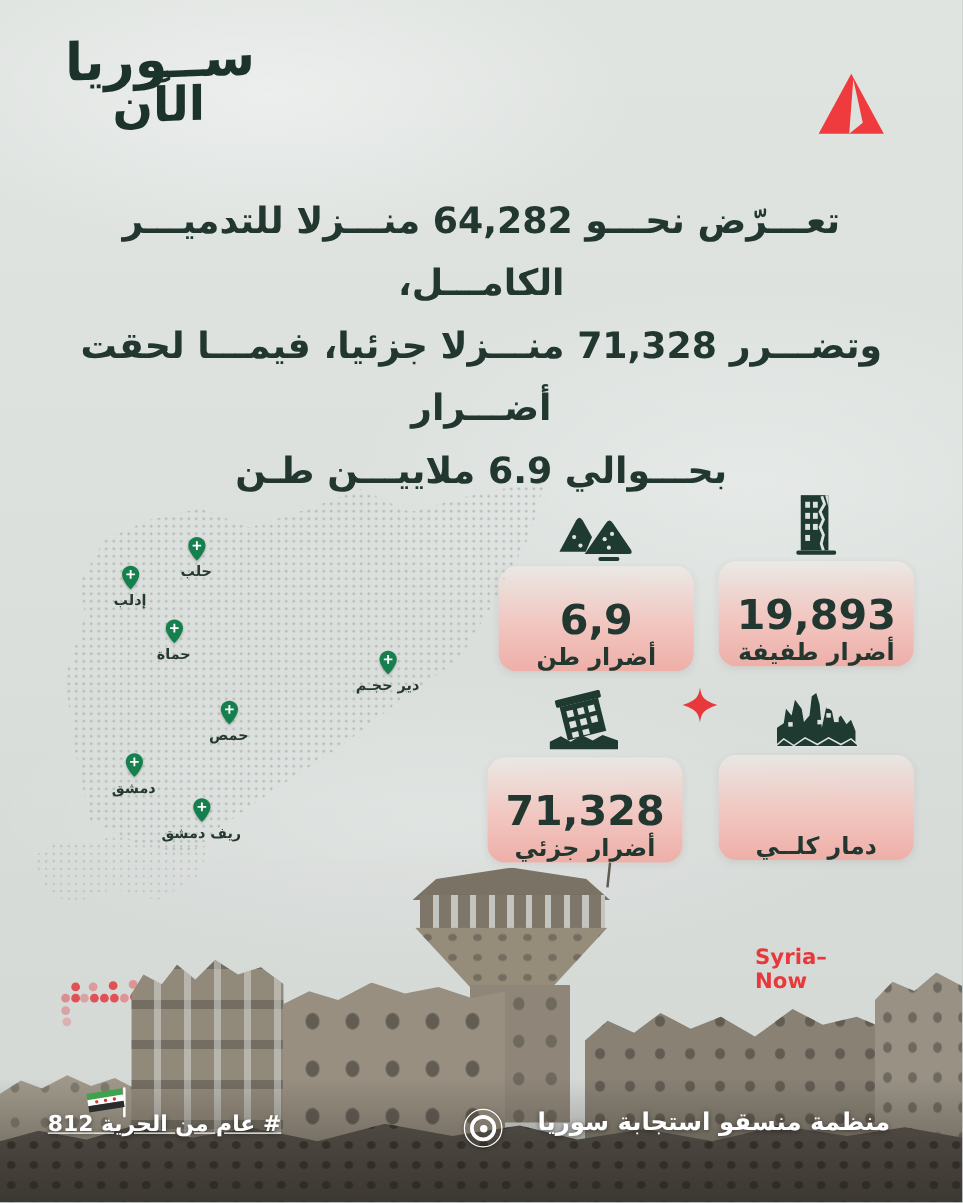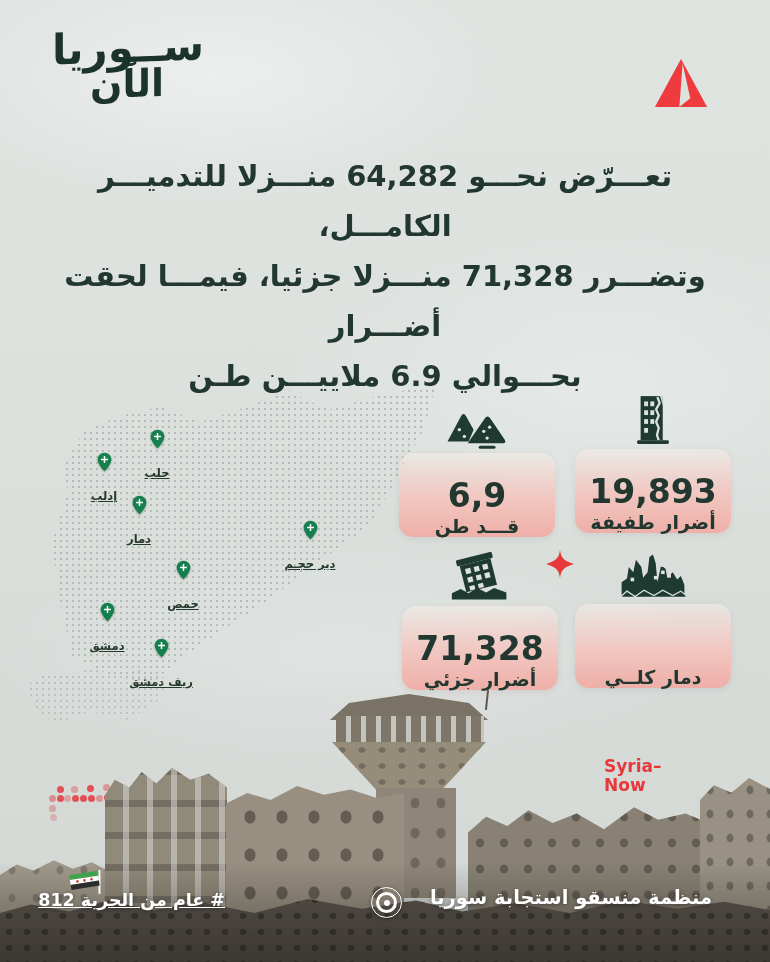--- a/index.html
+++ b/index.html
@@ -21,21 +21,21 @@
   .headline{position:absolute;left:33px;top:151px;width:704px;direction:rtl;text-align:center;
     color:#21372f;font-weight:bold;font-size:29px;line-height:50px;}
   
   .syria-map{position:absolute;left:40px;top:382px;width:400px;height:308px;
     background-image:radial-gradient(#aeb5b2 1.05px, transparent 1.25px);
     background-size:6px 6px;opacity:.85;
     clip-path:polygon(11% 16%, 20% 11%, 30% 8%, 40% 13%, 52% 8%, 62% 3%, 72% 9%, 86% 4%, 99% 1%, 96% 15%, 88% 34%, 82% 47%, 70% 58%, 58% 70%, 45% 81%, 34% 91%, 28% 98%, 17% 95%, 8% 89%, 5% 71%, 3% 52%, 7% 36%, 6% 27%);
   }
   .pin{position:absolute;transform:translateX(-50%);text-align:center;width:80px;}
   .pin svg{display:block;margin:0 auto;filter:drop-shadow(0 1px 1px rgba(0,0,0,.25));}
-  .pin-label{display:block;font-size:11.5px;font-weight:bold;color:#26392f;line-height:13px;margin-top:18px;direction:rtl;text-decoration:underline;}
+  .pin-label{display:block;font-size:11.5px;font-weight:bold;color:#26392f;line-height:13px;margin-top:2px;direction:rtl;}
   
   .stat-group{position:absolute;width:156px;text-align:center;}
   .stat-icon{height:52px;display:flex;align-items:flex-end;justify-content:center;margin-bottom:3px;}
   .stat-card{border-radius:14px;height:84px;display:flex;flex-direction:column;justify-content:flex-end;direction:rtl;
     background:linear-gradient(180deg, rgba(244,237,232,.55) 0%, #f2c6c0 55%, #eeafa8 100%);
     box-shadow:0 2px 6px rgba(120,90,85,.12);}
   .stat-value{font-size:33px;font-weight:bold;color:#21372f;line-height:36px;}
   .stat-label{font-size:19px;font-weight:bold;color:#21372f;line-height:22px;margin-top:1px;}
   .sparkle{position:absolute;left:546px;top:550px;width:28px;height:28px;}
   
@@ -125,21 +125,21 @@
         <path d="M12 1C5.9 1 1 5.9 1 12c0 8.5 11 19 11 19s11-10.5 11-19C23 5.9 18.1 1 12 1z" fill="#15804e"></path>
         <path d="M10.8 6.5h2.4v4.3h4.3v2.4h-4.3v4.3h-2.4v-4.3H6.5v-2.4h4.3z" fill="#fff"></path>
       </svg>
     <span class="pin-label">إدلب</span>
   </div>
   <div class="pin" style="left:139px;top:495px">
     <svg viewBox="0 0 24 32" width="15" height="20">
         <path d="M12 1C5.9 1 1 5.9 1 12c0 8.5 11 19 11 19s11-10.5 11-19C23 5.9 18.1 1 12 1z" fill="#15804e"></path>
         <path d="M10.8 6.5h2.4v4.3h4.3v2.4h-4.3v4.3h-2.4v-4.3H6.5v-2.4h4.3z" fill="#fff"></path>
       </svg>
-    <span class="pin-label">دمار</span>
+    <span class="pin-label">حماة</span>
   </div>
   <div class="pin" style="left:310px;top:520px">
     <svg viewBox="0 0 24 32" width="15" height="20">
         <path d="M12 1C5.9 1 1 5.9 1 12c0 8.5 11 19 11 19s11-10.5 11-19C23 5.9 18.1 1 12 1z" fill="#15804e"></path>
         <path d="M10.8 6.5h2.4v4.3h4.3v2.4h-4.3v4.3h-2.4v-4.3H6.5v-2.4h4.3z" fill="#fff"></path>
       </svg>
     <span class="pin-label">دير حجـم</span>
   </div>
   <div class="pin" style="left:183px;top:560px">
     <svg viewBox="0 0 24 32" width="15" height="20">
@@ -171,21 +171,21 @@
         <circle cx="17" cy="28" r="2" fill="#dde2df"></circle>
           <circle cx="23" cy="36" r="2" fill="#dde2df"></circle>
         <circle cx="46" cy="30" r="2" fill="#dde2df"></circle>
           <circle cx="53" cy="25" r="2" fill="#dde2df"></circle>
           <circle cx="50" cy="38" r="2" fill="#dde2df"></circle>
         <rect x="40" y="47" width="20" height="3.6" rx="1.8" fill="#1f3a31"></rect>
       </svg>
     </div>
     <div class="stat-card">
       <div class="stat-value">6,9</div>
-      <div class="stat-label">قـــد طن</div>
+      <div class="stat-label">أضرار طن</div>
     </div>
   </div>
 
   <div class="stat-group" style="left:575px;top:394px">
     <div class="stat-icon">
       <svg viewBox="0 0 52 58" width="46" height="52">
         <rect x="12" y="2" width="25" height="50" fill="#1f3a31"></rect>
         <path d="M34 2 L37 2 L37 13 Z" fill="#dde2df"></path>
         <path d="M31 3 l2.5 7 -4 7 3 7 -3 7 3 7 -2 8 2 6" stroke="#dde2df" stroke-width="2.6" fill="none"></path>
         <rect x="16" y="8" width="4.4" height="5.4" fill="#dde2df"></rect>
@@ -201,21 +201,21 @@
     <div class="stat-card">
       <div class="stat-value">19,893</div>
       <div class="stat-label">أضرار طفيفة</div>
     </div>
   </div>
 
   <svg class="sparkle" viewBox="0 0 24 24">
     <path d="M12 0 C13 7 15 9 24 12 C15 15 13 17 12 24 C11 17 9 15 0 12 C9 9 11 7 12 0 Z" fill="#e8383c"></path>
   </svg>
 
-  <div class="stat-group" style="left:402px;top:551px">
+  <div class="stat-group" style="left:390px;top:551px">
     <div class="stat-icon">
       <svg viewBox="0 0 68 58" width="60" height="51">
         <g transform="rotate(-14 32 26)">
           <rect x="11" y="4" width="42" height="7" rx="1.5" fill="#1f3a31"></rect>
           <rect x="14" y="11" width="36" height="31" fill="#1f3a31"></rect>
           <rect x="19" y="16" width="6" height="6" fill="#dde2df"></rect>
             <rect x="29" y="16" width="6" height="6" fill="#dde2df"></rect>
             <rect x="39" y="16" width="6" height="6" fill="#dde2df"></rect>
           <rect x="19" y="26" width="6" height="6" fill="#dde2df"></rect>
             <rect x="29" y="26" width="6" height="6" fill="#dde2df"></rect>

